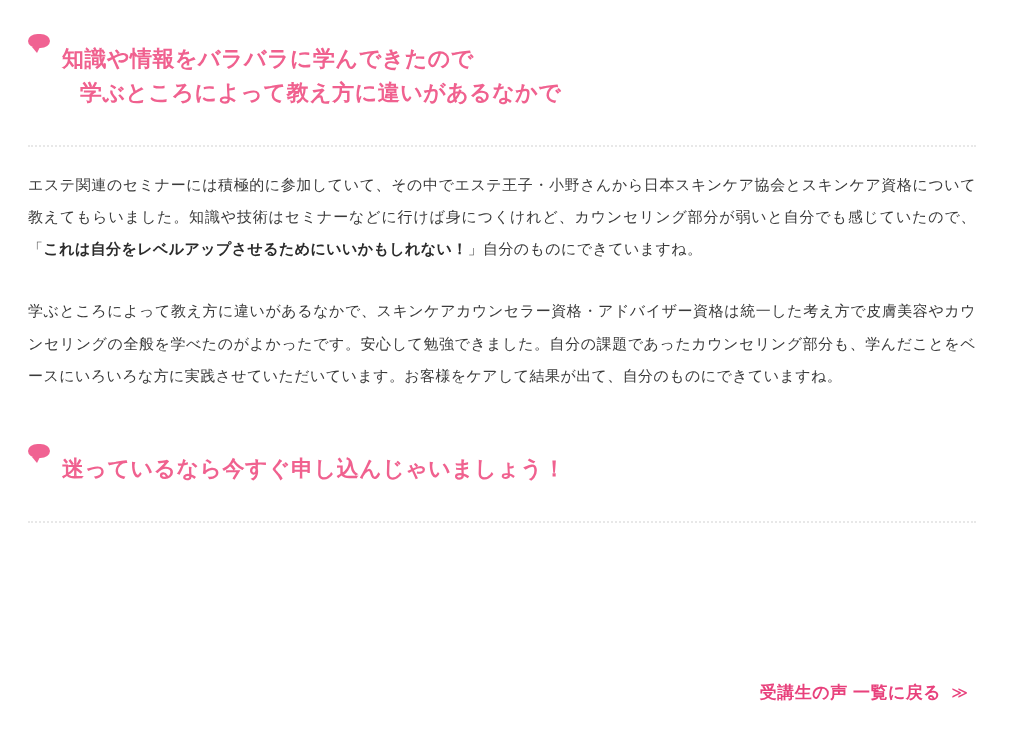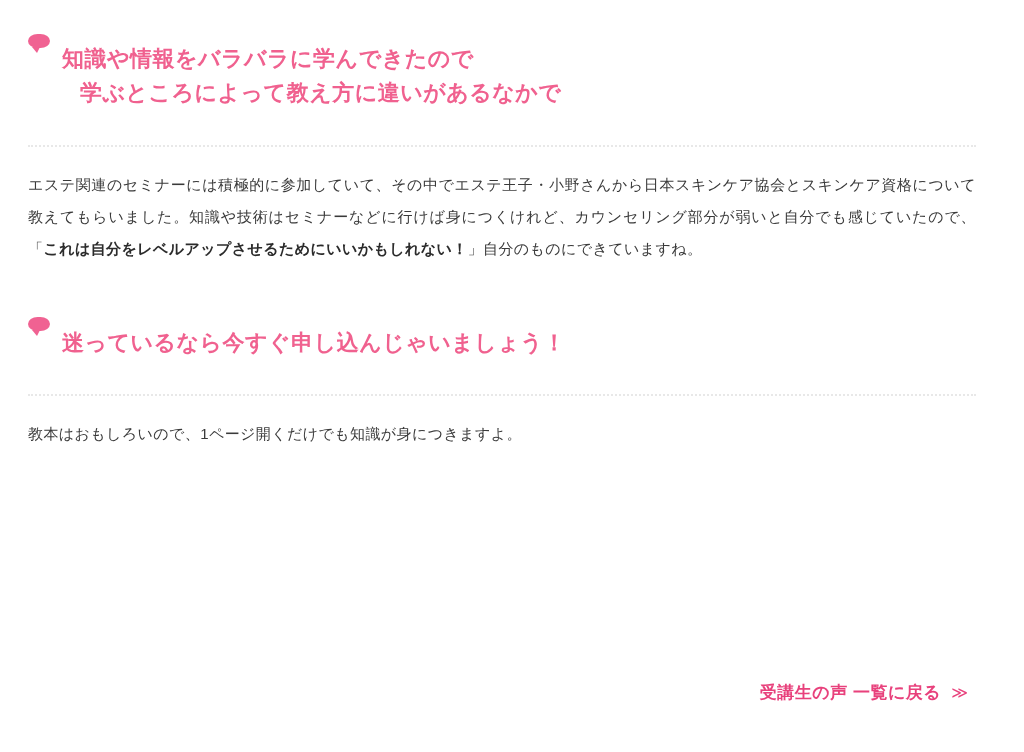--- a/index.html
+++ b/index.html
@@ -139,35 +139,37 @@
     </h2>
   </div>
   <hr class="dotted-rule">
 
   <div class="para-block">
     <p class="body-para">
       <span>エステ関連のセミナーには積極的に参加していて、その中でエステ王子・小野さんから日本スキンケア協会とスキンケア資格について教えてもらいました。知識や技術はセミナーなどに行けば身につくけれど、カウンセリング部分が弱いと自分でも感じていたので、「</span><span class="emph">これは自分をレベルアップさせるためにいいかもしれない！</span><span>」自分のものにできていますね。</span>
     </p>
   </div>
 
+  <div class="para-gap">
+    <p class="body-para">
+      <span>学ぶところによって教え方に違いがあるなかで、スキンケアカウンセラー資格・アドバイザー資格は統一した考え方で皮膚美容やカウンセリングの全般を学べたのがよかったです。安心して勉強できました。自分の課題であったカウンセリング部分も、学んだことをベースにいろいろな方に実践させていただいています。お客様をケアして結果が出て、自分のものにできていますね。</span>
+    </p>
+  </div>
 
   <div class="section-two">
     <div class="heading-block">
       <span class="bubble-icon">
         <span class="body"></span>
           <span class="tail"></span>
       </span>
       <h2 class="heading-text">迷っているなら今すぐ申し込んじゃいましょう！</h2>
     </div>
     <hr class="dotted-rule">
 
     <div class="para-block">
-      <p class="body-para">
-        <span>教本はおもしろいので、1ページ開くだけでも知識が身につきますよ。</span>
-      </p>
     </div>
   </div>
 
   <div class="footer-area">
     <a class="back-link" href="#">受講生の声 一覧に戻る</a>
     <span class="chevron-up">≫</span>
   </div>
 
 </div>
 

